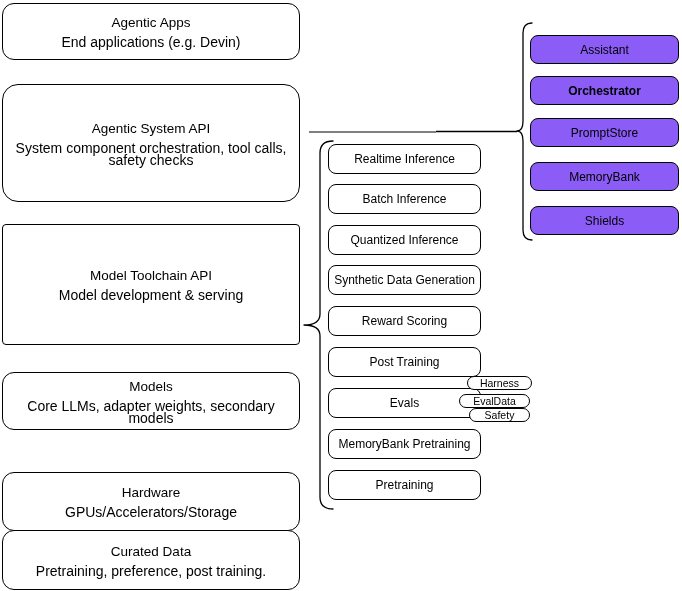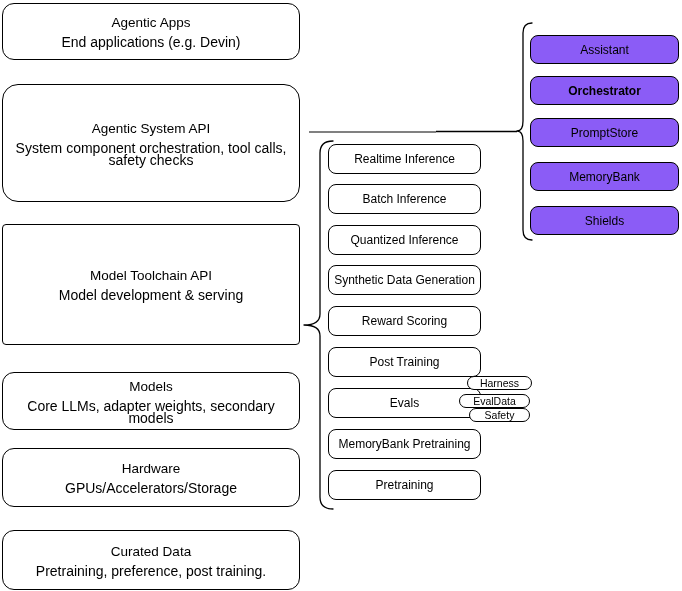--- a/index.html
+++ b/index.html
@@ -39,21 +39,21 @@
     text-align: center;
     gap: 5px;
     z-index: 2;
   }
   .bigbox .title { font-size: 13.5px; line-height: 16px; }
   .bigbox .subtitle { font-size: 14px; line-height: 12px; }
   .b1 { top: 3px;   height: 57px; }
   .b2 { top: 84px;  height: 118px; border-radius: 16px; }
   .b3 { top: 224px; height: 121px; border-radius: 4px; }
   .b4 { top: 372px; height: 58px; }
-  .b5 { top: 448px; height: 59px; }
+  .b5 { top: 472px; height: 59px; }
   .b6 { top: 530px; height: 60px; }
 
   
   .mid {
     position: absolute;
     left: 328px;
     width: 153px;
     height: 30px;
     box-sizing: border-box;
     border: 1px solid #000000;

